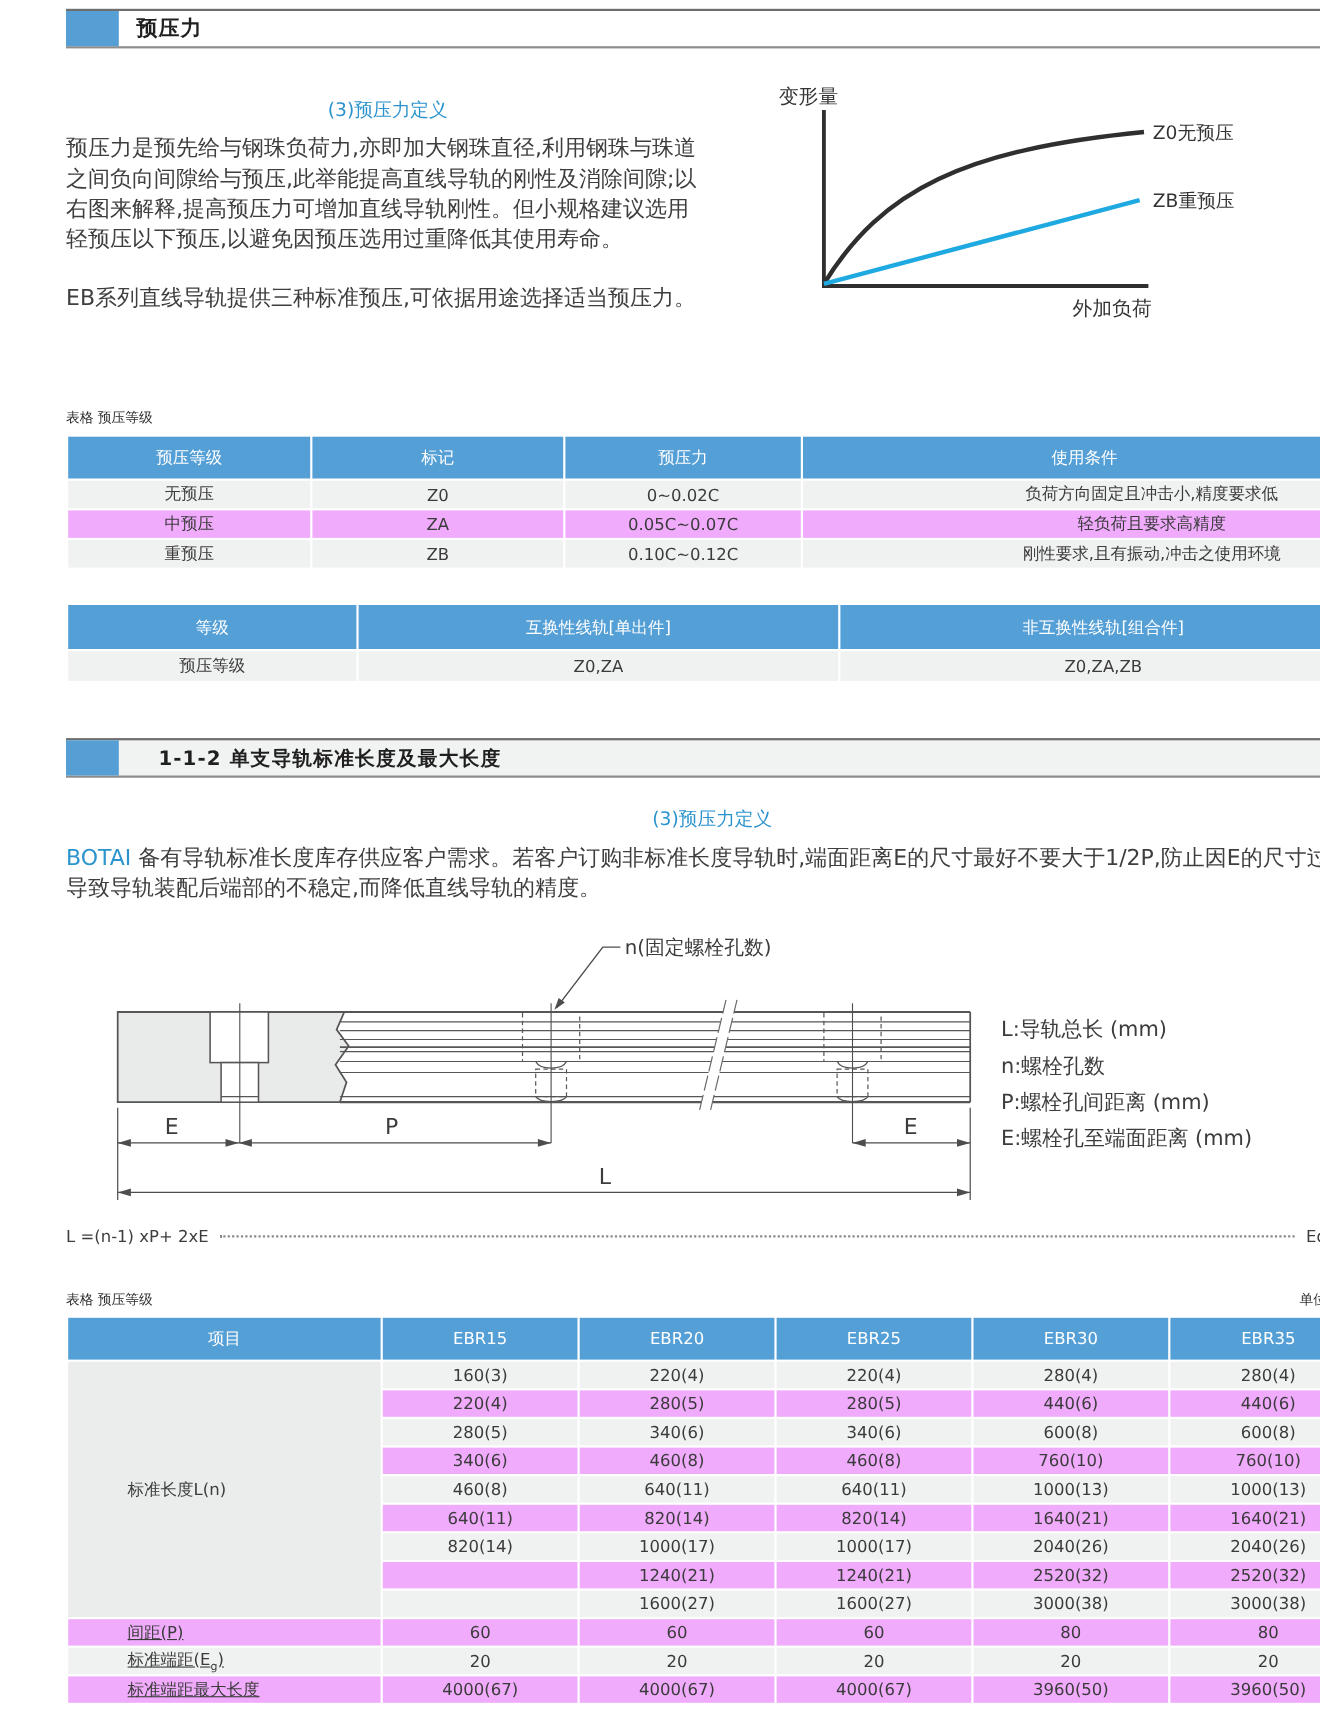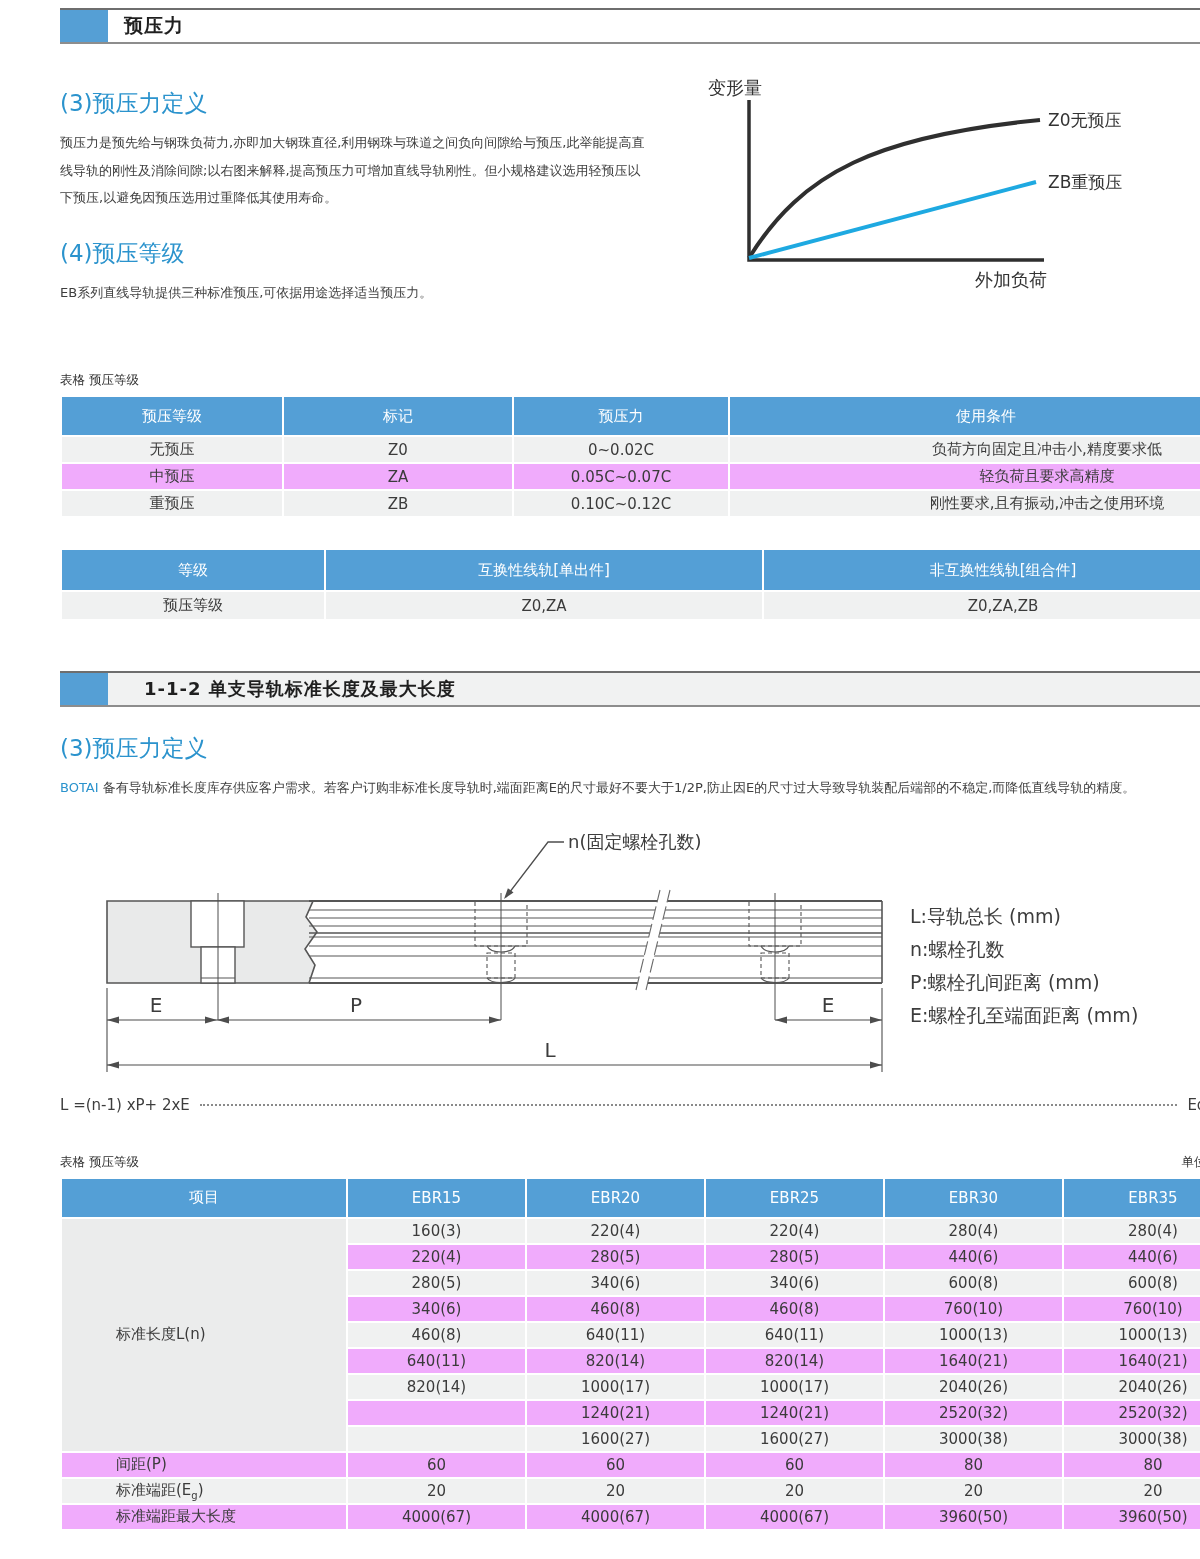--- a/index.html
+++ b/index.html
@@ -9,35 +9,35 @@
   
   .band{display:flex;align-items:stretch;border-top:2px solid #6e6e6e;border-bottom:2px solid #8d8d8d;height:32px;}
   .band .sq{width:48px;background:#559fd5;flex:0 0 48px;}
   .band .band-title{display:flex;align-items:center;margin-left:16px;font-weight:bold;color:#1f1f1f;font-size:19px;letter-spacing:1px;}
   .band.gray{background:#f1f2f2;}
   .band.gray .band-title{font-size:18px;}
 
   
   .hero{position:relative;min-height:300px;}
   .text-col{width:585px;padding-top:44px;}
-  h3.blue{color:#2b93cd;font-size:23px;font-weight:500;margin:0 0 10px 0;}
-  .para{font-size:13px;line-height:27.5px;color:#3e3e3e;margin:0 0 26px 0;}
+  h3.blue{color:#2b93cd;font-size:17px;font-weight:500;margin:0 0 10px 0;text-align:center;}
+  .para{font-size:20px;line-height:27.5px;color:#3e3e3e;margin:0 0 26px 0;}
   .brand{color:#2b93cd;}
   .chart-svg{position:absolute;left:632px;top:26px;}
 
   .caption{font-size:12.5px;color:#2f2f2f;margin-top:28px;font-weight:500;}
   .caption-row{display:flex;justify-content:space-between;align-items:flex-end;margin-top:40px;font-size:12.5px;color:#2f2f2f;font-weight:500;}
 
   table{border-collapse:separate;border-spacing:2px;width:1184px;table-layout:fixed;margin-top:6px;}
   th{background:#549fd6;color:#fff;font-weight:500;font-size:15px;height:36px;}
   td{font-size:15px;color:#3b3b3b;text-align:center;height:22px;padding:1px 4px;overflow:hidden;white-space:nowrap;}
   tr.light td{background:#f0f1f1;}
   tr.dark td{background:#f0abfc;}
   td.cond-cell{text-align:center;padding-left:126px;}
-  td.label-cell{text-align:left;padding-left:54px;}
+  td.label-cell{text-align:left;padding-left:54px;text-decoration:underline;}
   td.group-cell{background:#ebecec !important;text-align:left;padding-left:54px;vertical-align:middle;}
   #class-table th{height:38px;}
   #class-table td{height:25px;}
   #preload-table td{height:23px;}
 
   .note{font-size:12.5px;color:#3a3a3a;margin-top:12px;}
   .section2-gap{margin-top:50px;gap:20px;}
   .para.wide{width:1184px;margin-bottom:0;}
 
   .drawing-svg{display:block;margin-top:18px;}
@@ -53,21 +53,20 @@
 
   <div class="band">
     <div class="sq"></div>
     <div class="band-title">预压力</div>
   </div>
 
   <div class="hero">
     <div class="text-col">
       <h3 class="blue">(3)预压力定义</h3>
       <p class="para">预压力是预先给与钢珠负荷力,亦即加大钢珠直径,利用钢珠与珠道之间负向间隙给与预压,此举能提高直线导轨的刚性及消除间隙;以右图来解释,提高预压力可增加直线导轨刚性。但小规格建议选用轻预压以下预压,以避免因预压选用过重降低其使用寿命。</p>
-      <h3 class="blue">(4)预压等级</h3>
       <p class="para">EB系列直线导轨提供三种标准预压,可依据用途选择适当预压力。</p>
     </div>
 
     <svg class="chart-svg" width="520" height="235" viewBox="0 0 520 235">
       <text x="16" y="24" font-size="18" fill="#333">变形量</text>
       <path d="M57,30 V190 H352" fill="none" stroke="#2f2f2f" stroke-width="3.5"></path>
       <path d="M57,188 C110,102 185,66 348,50" fill="none" stroke="#2f2f2f" stroke-width="4"></path>
       <path d="M57,188 L344,112" fill="none" stroke="#1ea9e1" stroke-width="4"></path>
       <text x="356" y="56" font-size="17" fill="#333">Z0无预压</text>
       <text x="356" y="118" font-size="17" fill="#333">ZB重预压</text>

